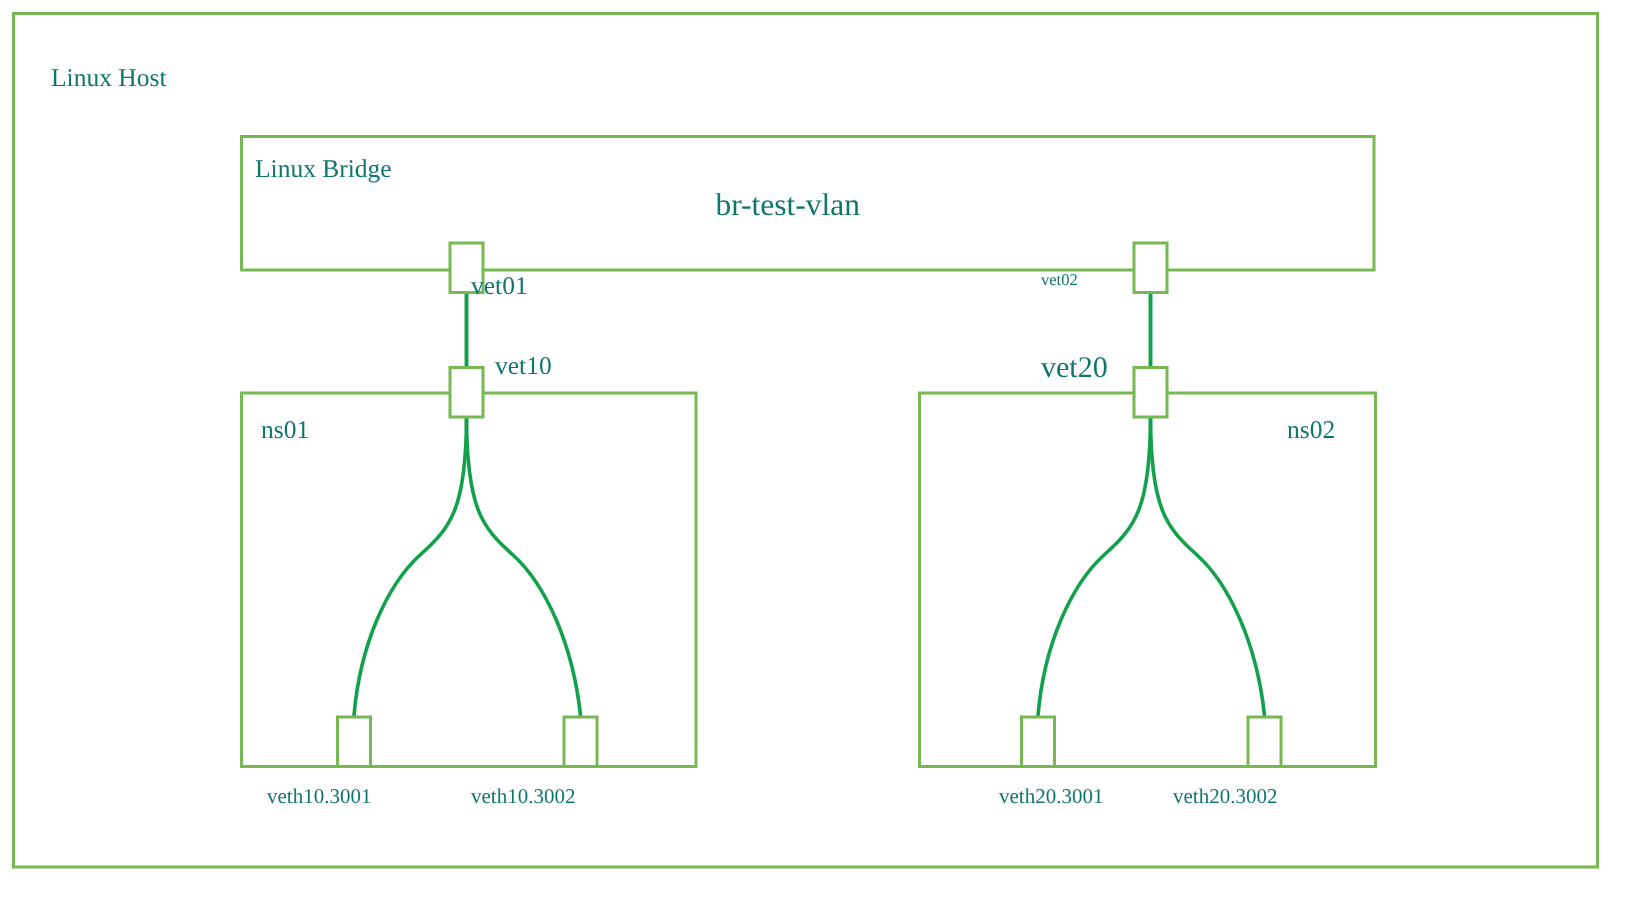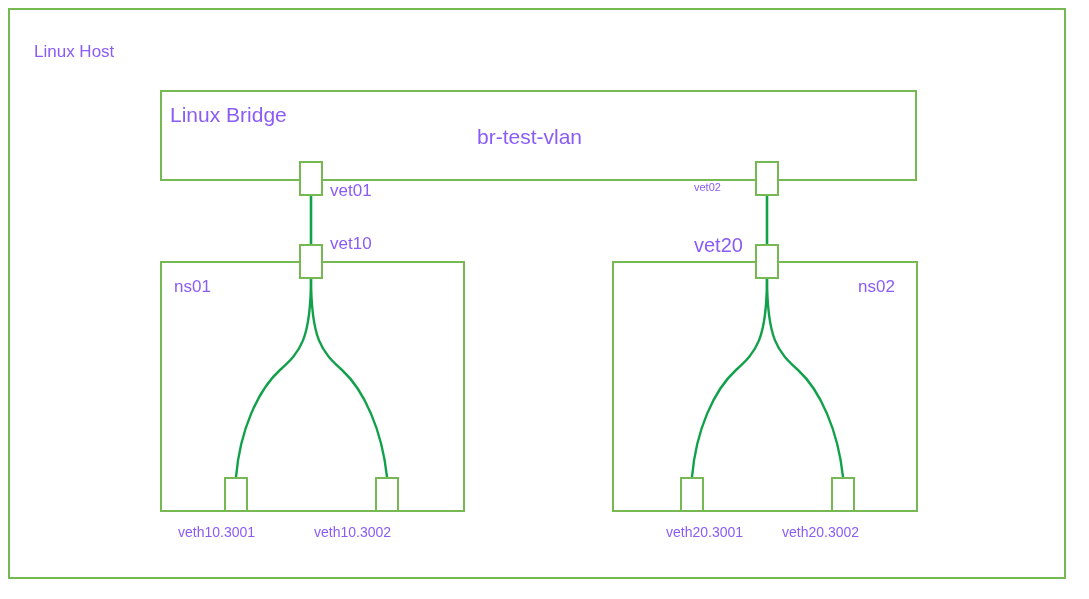--- a/index.html
+++ b/index.html
@@ -42,54 +42,54 @@
     stroke-linecap: butt;
   }
   .curve-link {
     fill: none;
     stroke: #12a14b;
     stroke-width: 2.4;
     stroke-linecap: round;
   }
   .lbl {
     position: absolute;
-    color: #8b5cf6;
-    font-family: Liberation Sans, sans-serif;
+    color: #0f766e;
+    font-family: Liberation Serif, serif;
     white-space: nowrap;
     line-height: 1;
     user-select: none;
   }
   .lbl-host {
     font-size: 17px;
     left: 34px;
     top: 43px;
   }
   .lbl-bridge {
-    font-size: 21px;
+    font-size: 17px;
     left: 170px;
     top: 104px;
   }
   .lbl-brname {
     font-size: 21px;
     left: 477px;
     top: 126px;
   }
   .lbl-ns01 {
     font-size: 17px;
     left: 174px;
     top: 278px;
   }
   .lbl-ns02 {
     font-size: 17px;
     left: 858px;
     top: 278px;
   }
   .lbl-vet01 {
     font-size: 17px;
-    left: 330px;
+    left: 314px;
     top: 182px;
   }
   .lbl-vet10 {
     font-size: 17px;
     left: 330px;
     top: 235px;
   }
   .lbl-vet02 {
     font-size: 11px;
     left: 694px;

